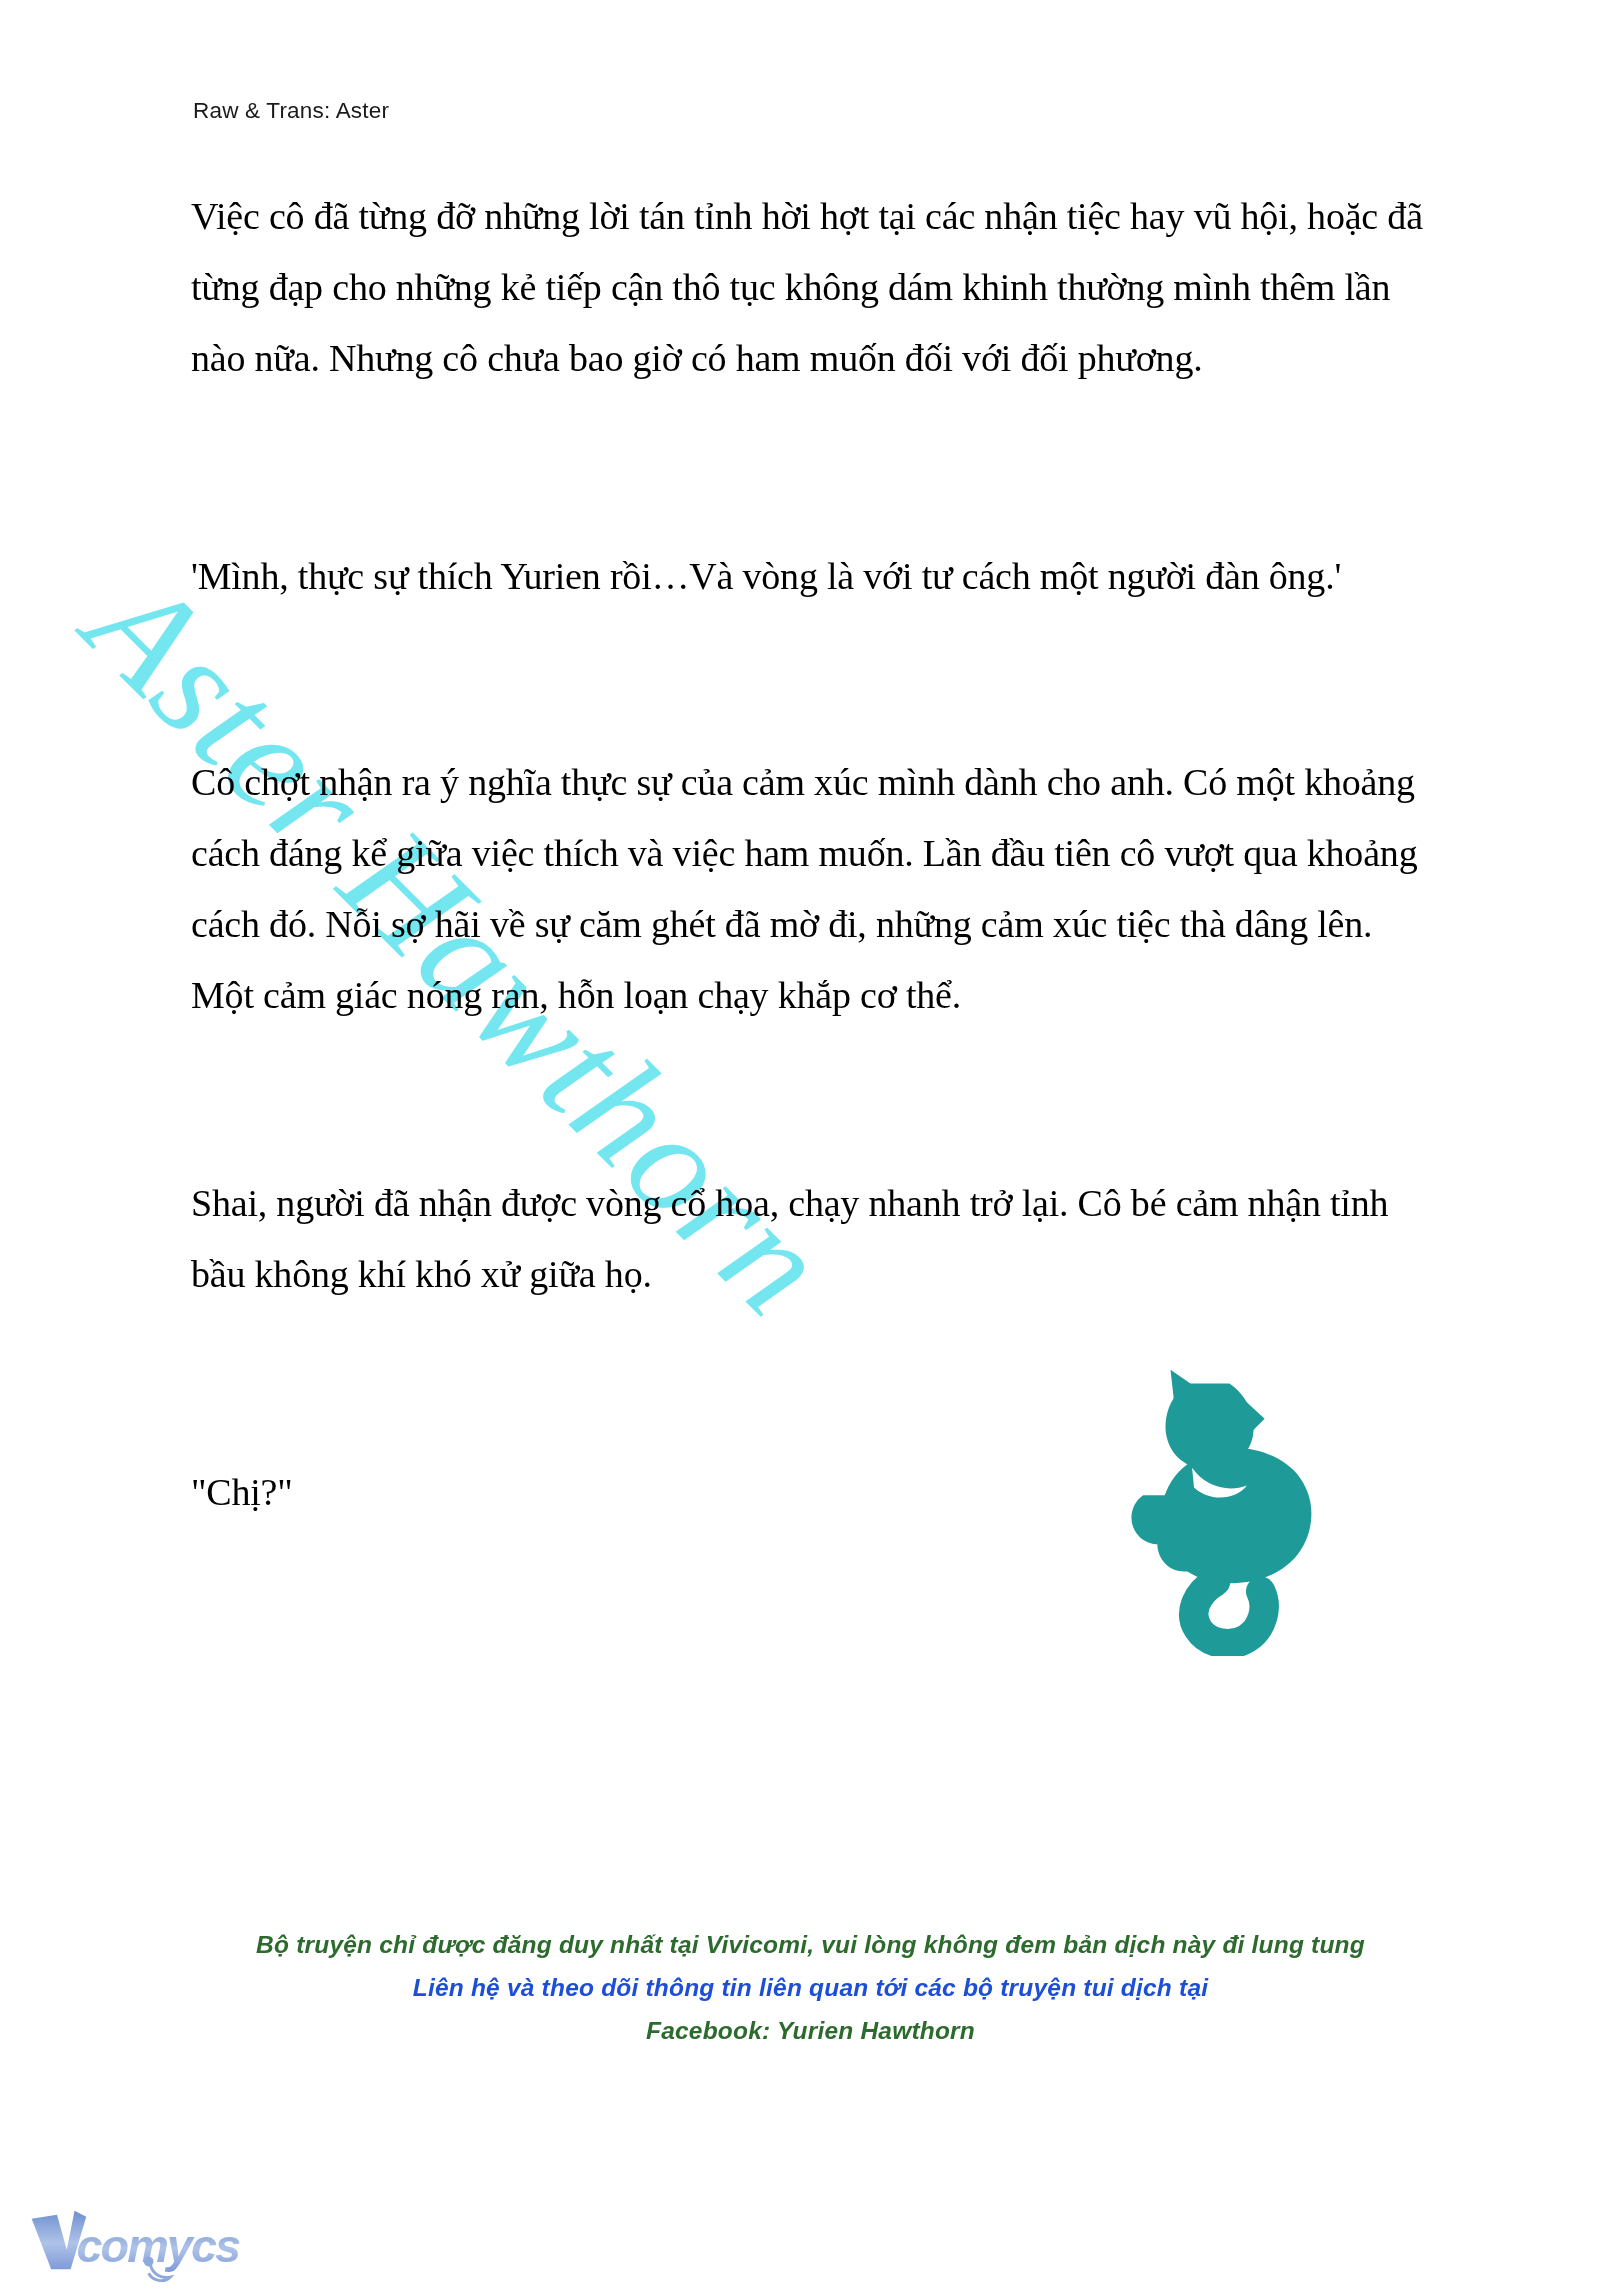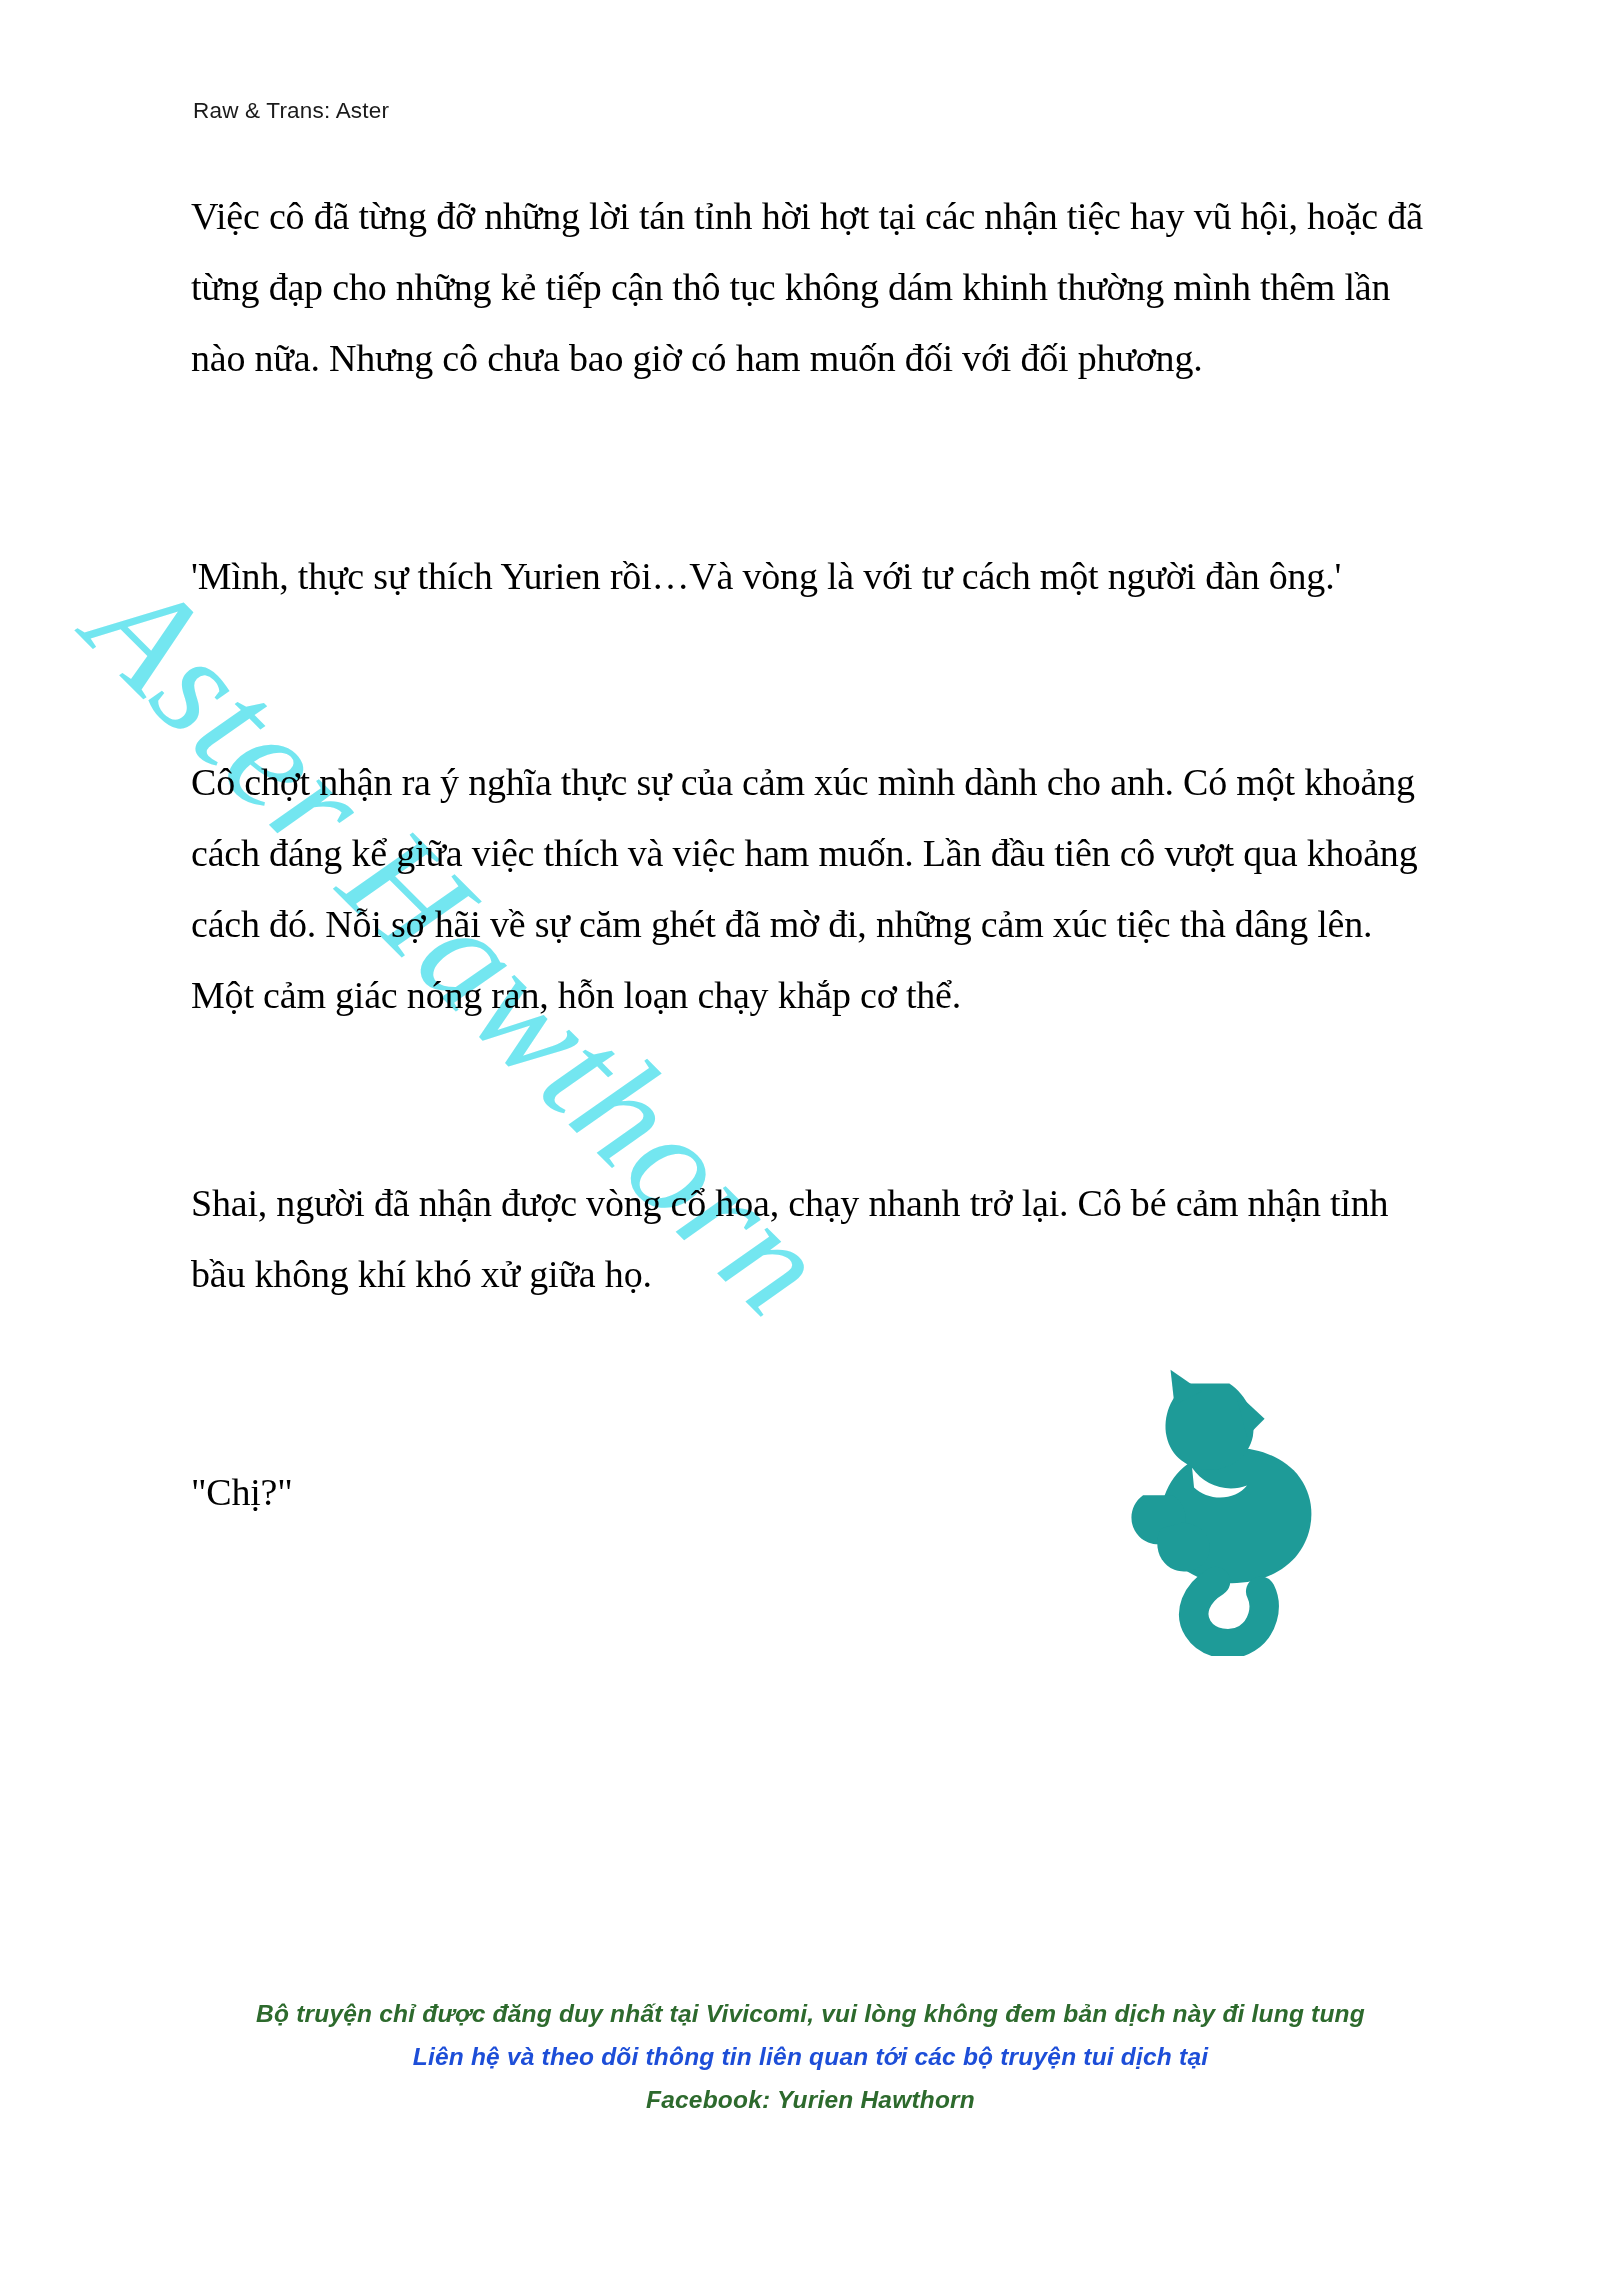--- a/index.html
+++ b/index.html
@@ -67,21 +67,21 @@
     letter-spacing:-0.2px;
   }
   .gap-1{height:147px;}
   .gap-2{height:135px;}
   .gap-3{height:137px;}
   .gap-4{height:147px;}
 
   
   #footer{
     position:absolute;
-    left:0;right:0;top:1992px;
+    left:0;right:0;top:1923px;
     z-index:6;
     text-align:center;
   }
   #footer .fline{
     font-family:"Liberation Sans", sans-serif;
     font-style:italic;
     font-weight:bold;
     font-size:24.5px;
     line-height:43px;
     color:#2d6a2d;
@@ -146,15 +146,33 @@
     <div class="gap-4"></div>
     <p class="para">"Chị?"</p>
   </div>
 
   <div id="footer">
     <div class="fline" style="color: rgb(45, 106, 45);">Bộ truyện chỉ được đăng duy nhất tại Vivicomi, vui lòng không đem bản dịch này đi lung tung</div>
     <div class="fline" style="color: #1d4ed8;">Liên hệ và theo dõi thông tin liên quan tới các bộ truyện tui dịch tại</div>
     <div class="fline" style="color: rgb(45, 106, 45);">Facebook: Yurien Hawthorn</div>
   </div>
 
+  <div id="logo">
+    <svg viewBox="0 0 260 80" width="255" height="78" xmlns="http://www.w3.org/2000/svg">
+      <defs>
+        <linearGradient id="vg" x1="0" y1="0" x2="0" y2="1">
+          <stop offset="0%" stop-color="#6E8FD0"></stop>
+          <stop offset="55%" stop-color="#AFC3E8"></stop>
+          <stop offset="100%" stop-color="#7F9BD8"></stop>
+        </linearGradient>
+      </defs>
+
+      <path d="M4 14 L30 10 L40 46 L48 6 L60 12 L44 66 L24 66 Z" fill="url(#vg)"></path>
+
+      <text x="50" y="58" font-family="'Liberation Sans', sans-serif" font-size="48" font-weight="bold" font-style="italic" fill="url(#vg)" letter-spacing="-2">comycs</text>
+
+      <path d="M126 62 C128 70 136 76 146 74 C140 80 128 78 124 70" fill="none" stroke="#8FA9DC" stroke-width="3"></path>
+      <circle cx="124" cy="58" r="5" fill="#8FA9DC"></circle>
+    </svg>
+  </div>
 
 </div>
 
 
 </body></html>

